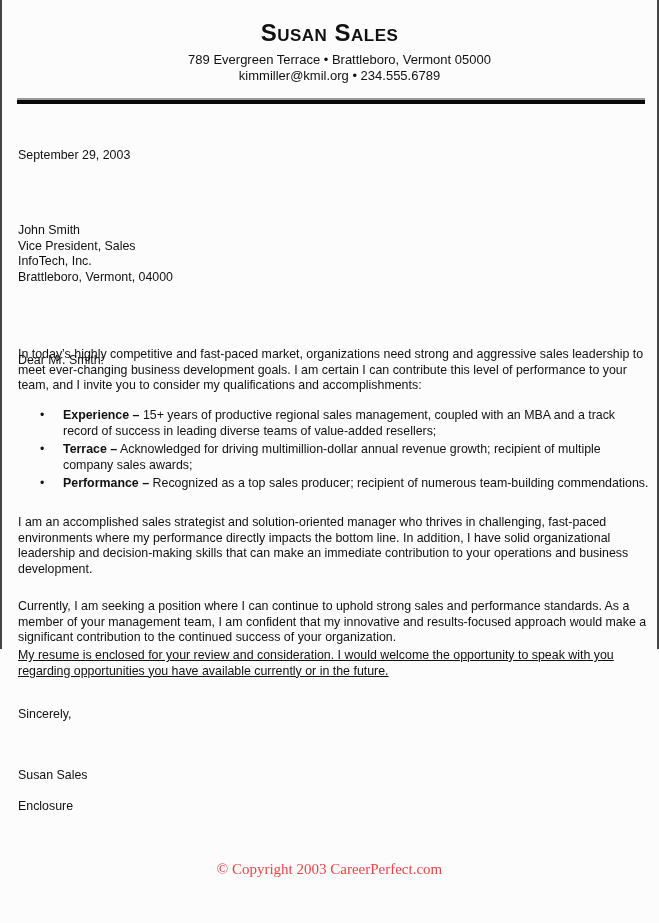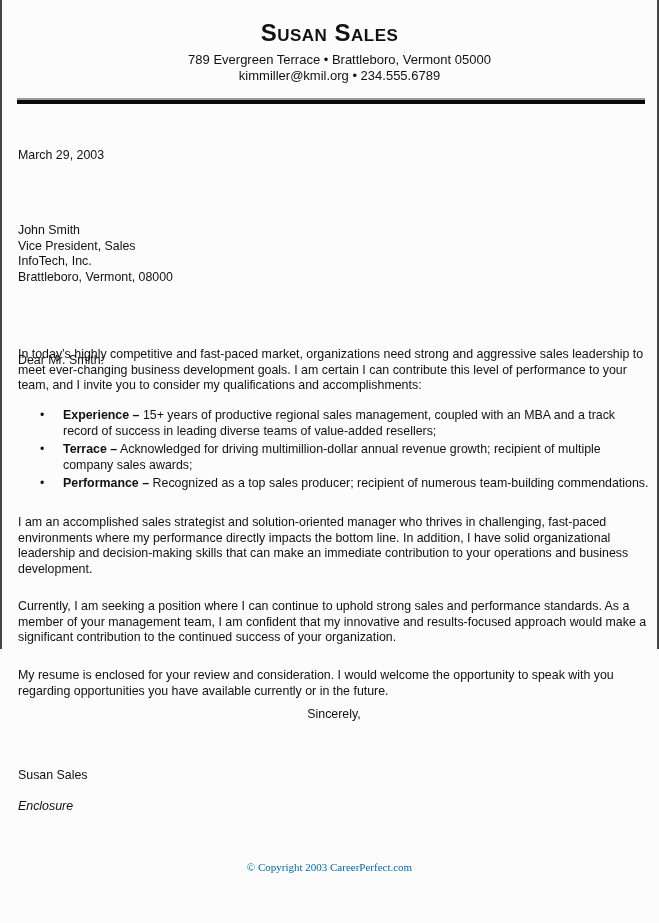--- a/index.html
+++ b/index.html
@@ -97,60 +97,60 @@
       margin-bottom: 3px;
     }
     .bullets li .dot {
       position: absolute;
       left: 22px;
       top: 0;
     }
     .bullets li b { font-weight: bold; }
     .para2 { top: 515px; }
     .para3 { top: 599px; }
-    .para4 { top: 668px; }
-    .closing { top: 707px; text-align: center; }
+    .para4 { top: 648px; text-decoration: underline; }
+    .closing { top: 707px; }
     .signature { top: 768px; }
-    .enclosure { top: 799px; font-style: italic; }
+    .enclosure { top: 799px; }
     .copyright {
       position: absolute;
       left: 0;
       right: 0;
       top: 861px;
       text-align: center;
       font-family: "Liberation Serif", serif;
-      font-size: 11px;
-      color: #0369a1;
+      font-size: 15px;
+      color: #ef4444;
     }
   </style>
 </head>
 <body>
 
 <div class="page">
 
   <div class="header">
     <h1 class="name">Susan Sales</h1>
     <p class="contact-line">789 Evergreen Terrace • Brattleboro, Vermont 05000</p>
     <p class="contact-line bold">kimmiller@kmil.org • 234.555.6789</p>
   </div>
 
   <div class="rule">
     <div class="light"></div>
     <div class="dark"></div>
   </div>
 
   <div class="body-text date">
-    <p>March 29, 2003</p>
+    <p>September 29, 2003</p>
   </div>
 
   <div class="body-text recipient">
     <p>John Smith</p>
     <p>Vice President, Sales</p>
     <p>InfoTech, Inc.</p>
-    <p>Brattleboro, Vermont, 08000</p>
+    <p>Brattleboro, Vermont, 04000</p>
   </div>
 
   <div class="body-text salutation">
     <p>Dear Mr. Smith:</p>
   </div>
 
   <div class="body-text para1">
     <p>In today’s highly competitive and fast-paced market, organizations need strong and aggressive sales leadership to meet ever-changing business development goals. I am certain I can contribute this level of performance to your team, and I invite you to consider my qualifications and accomplishments:</p>
   </div>
 

